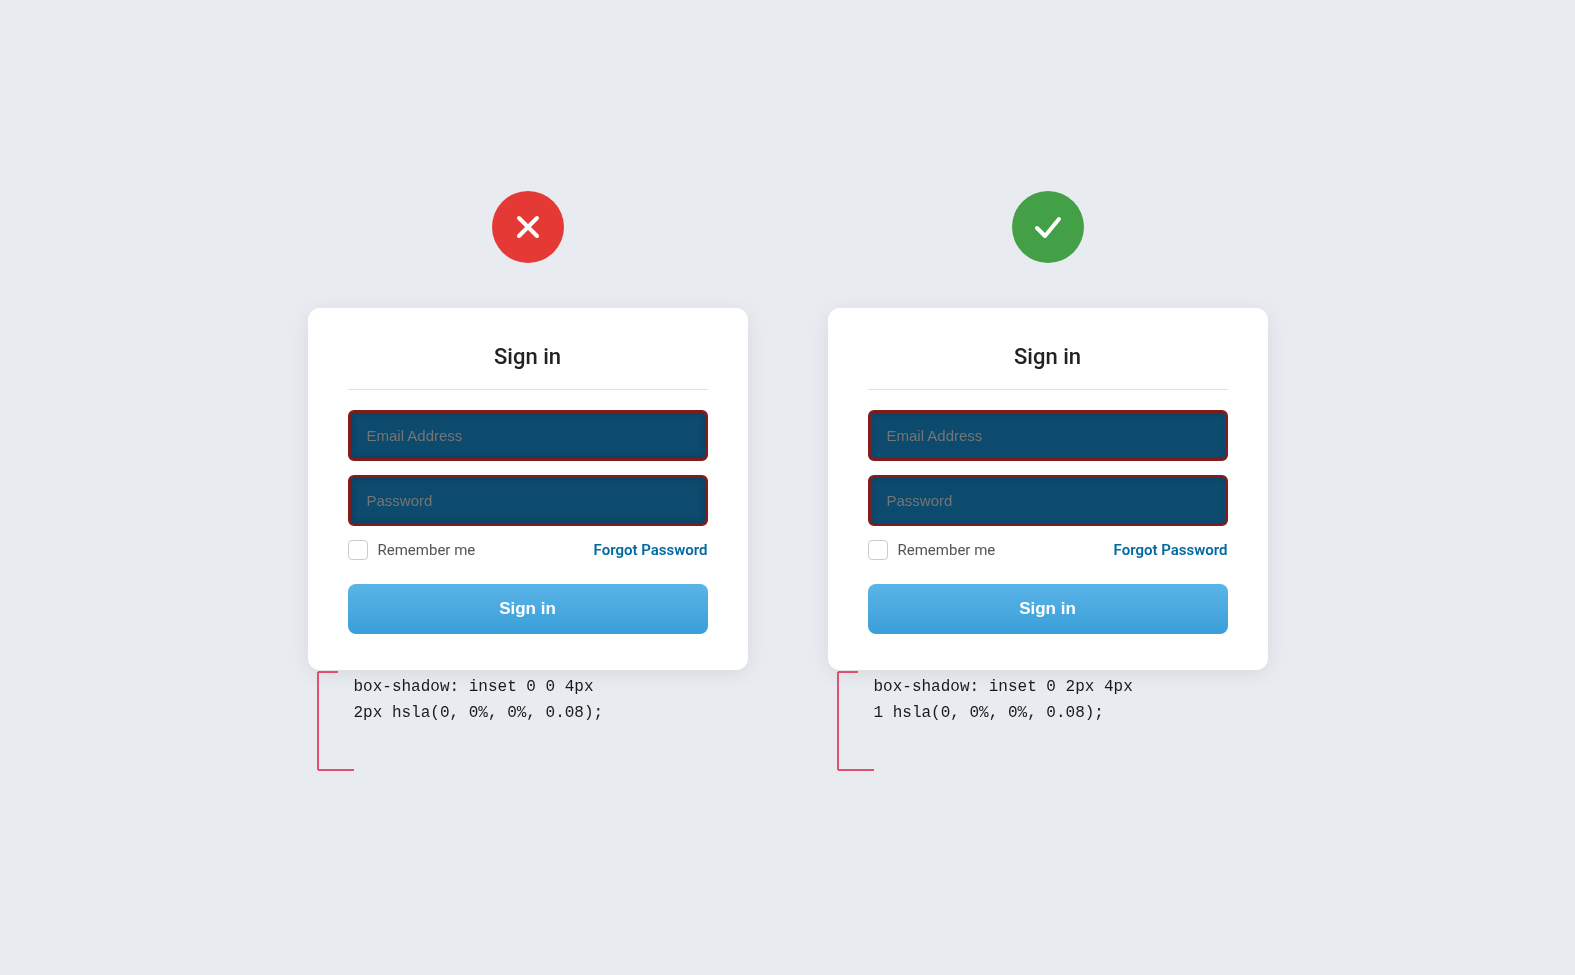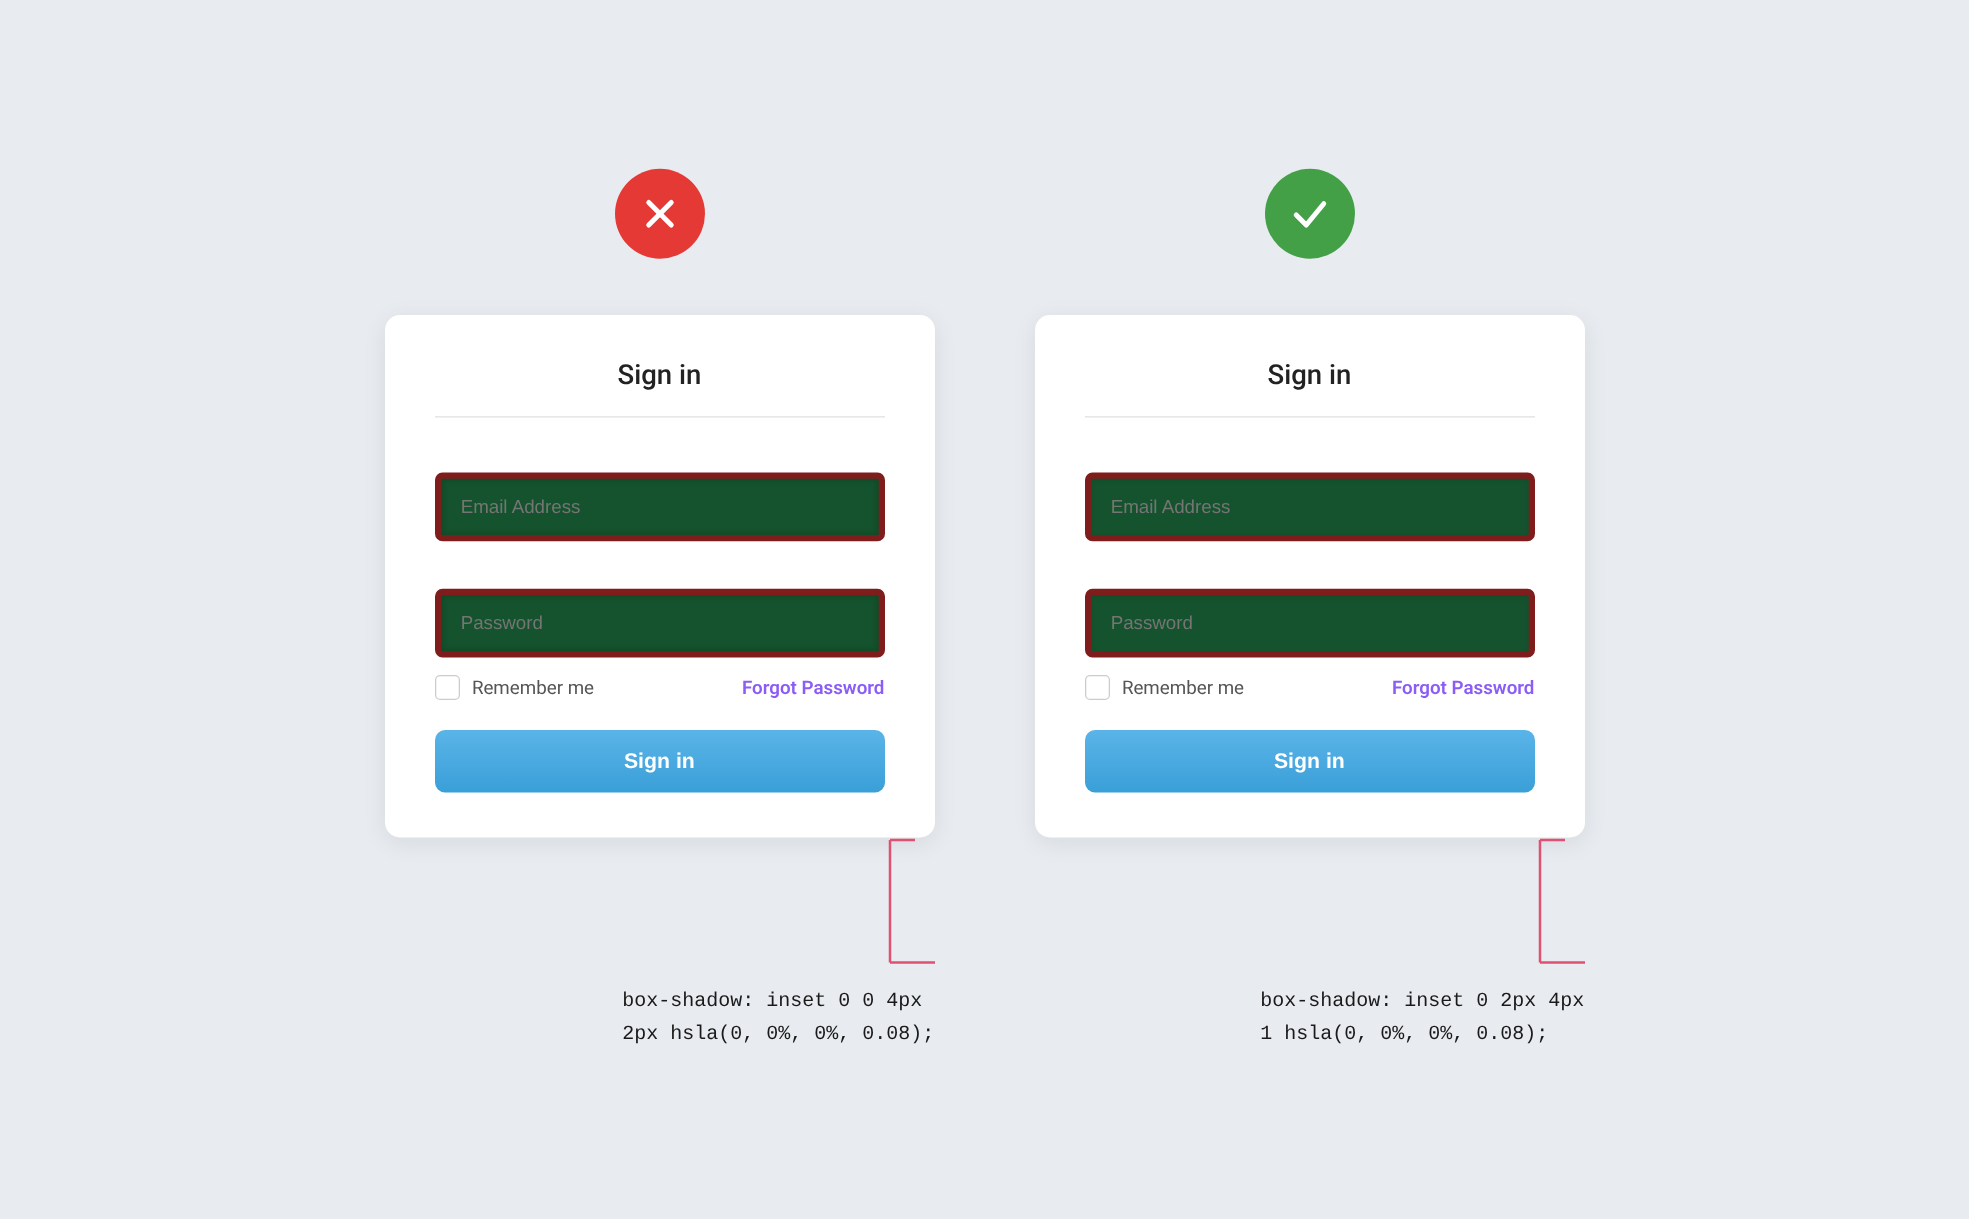--- a/index.html
+++ b/index.html
@@ -73,27 +73,26 @@
       margin-bottom: 20px;
     }
 
     .form-group {
       margin-bottom: 14px;
     }
 
     .form-input {
       width: 100%;
       padding: 14px 16px;
-      border: 5px solid #7f1d1d;
+      border: 3px solid #7f1d1d;
       border-radius: 6px;
       font-size: 15px;
       color: #aaa;
-      background: #14532d;
+      background: #0c4a6e;
       outline: none;
-      margin-top: 24px;
     }
 
     .form-input-bad {
       box-shadow: inset 0 0 4px 2px hsla(0, 0%, 0%, 0.12);
     }
 
     .form-input-good {
       box-shadow: inset 0 2px 4px 0 hsla(0, 0%, 0%, 0.08);
     }
 
@@ -118,21 +117,21 @@
       background: #fff;
     }
 
     .remember-label {
       font-size: 15px;
       color: #555;
     }
 
     .forgot-link {
       font-size: 15px;
-      color: #8b5cf6;
+      color: #0369a1;
       font-weight: 600;
       text-decoration: none;
       cursor: pointer;
     }
 
     .sign-in-btn {
       width: 100%;
       padding: 15px;
       background: linear-gradient(180deg, #5ab4e8 0%, #3a9fd8 100%);
       border: none;
@@ -144,22 +143,21 @@
     }
 
     
     .card-and-annotation {
       position: relative;
       width: 440px;
     }
 
     .annotation-area {
       display: flex;
-      flex-direction: column;
-      align-items: flex-end;
+      align-items: flex-start;
       padding-top: 0;
     }
 
     .pink-bracket {
       
       flex-shrink: 0;
     }
 
     .code-block {
       font-family: 'Courier New', Courier, monospace;

